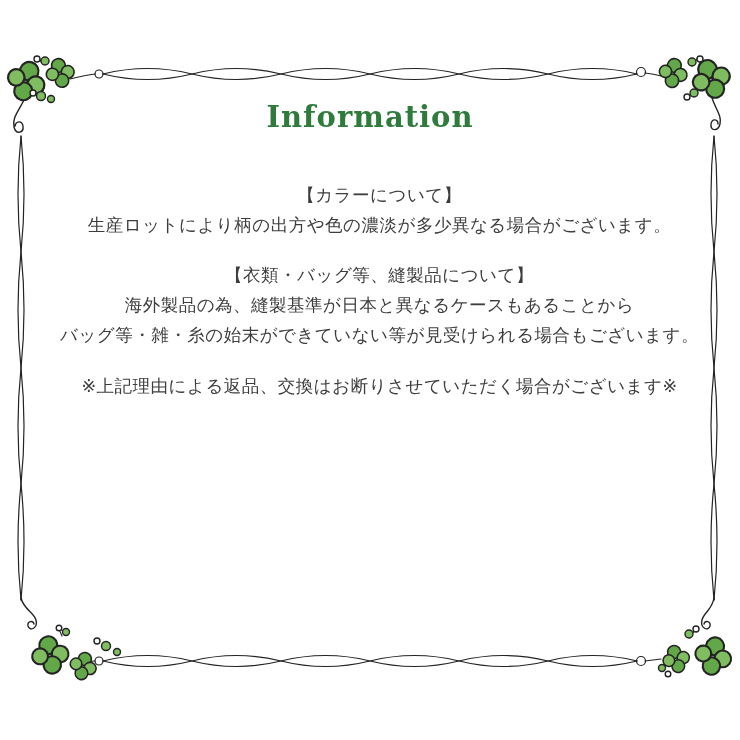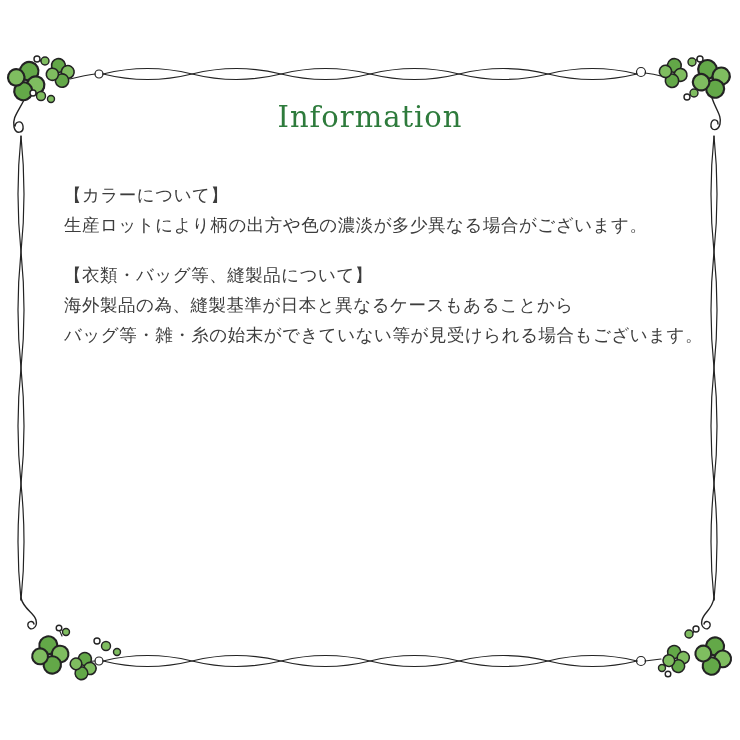--- a/index.html
+++ b/index.html
@@ -31,31 +31,32 @@
   .petal-b { fill: var(--clover_green_dark); stroke: var(--line_dark); stroke-width: 1.6; }
   .bud-green { fill: var(--clover_green); stroke: var(--line_dark); stroke-width: 1.4; }
   .bud-white { fill: #ffffff; stroke: var(--line_dark); stroke-width: 1.4; }
   .title {
     position: absolute;
     left: 0; right: 0;
     top: 100px;
     margin: 0;
     text-align: center;
     font-family: "DejaVu Serif", "Liberation Serif", serif;
-    font-weight: 400;
+    font-weight: 700;
     font-size: 29px;
     letter-spacing: 1px;
     color: var(--title_green);
   }
   .content {
     position: absolute;
-    left: 64px;
+    left: 57px;
     top: 180px;
     width: 645px;
     color: var(--text_gray);
+    text-align: center;
   }
   .content p {
     margin: 0;
     font-size: 17.5px;
     line-height: 30px;
     letter-spacing: 0.5px;
   }
   .content section { margin: 0 0 20px 0; }
   .notice { margin-top: 21px !important; }
 </style>
@@ -161,15 +162,16 @@
 
     <section>
     </section>
 
     <section>
       <p>【衣類・バッグ等、縫製品について】</p>
       <p>海外製品の為、縫製基準が日本と異なるケースもあることから</p>
       <p>バッグ等・雑・糸の始末ができていない等が見受けられる場合もございます。</p>
     </section>
 
+    <p class="notice">※上記理由による返品、交換はお断りさせていただく場合がございます※</p>
   </div>
 
 </div>
 
 </body></html>

